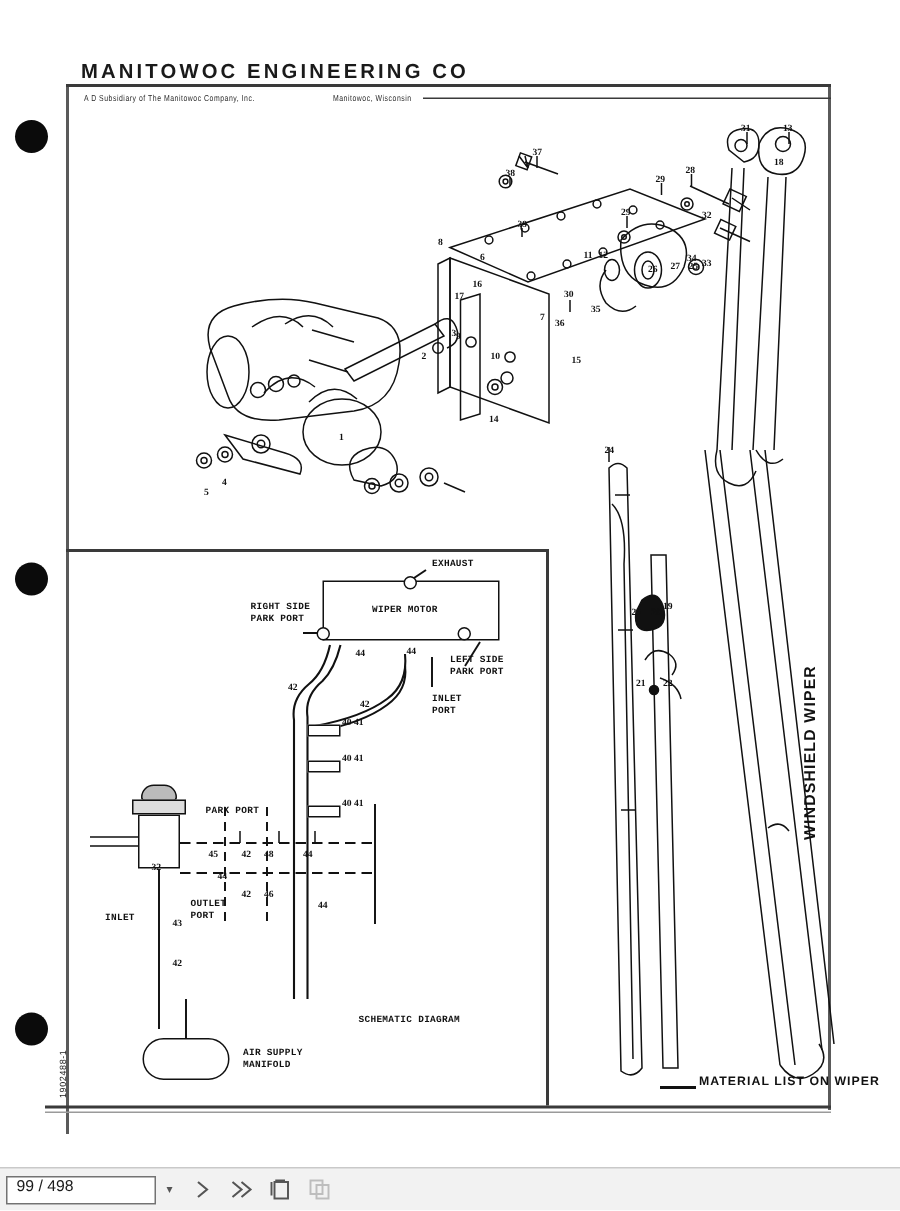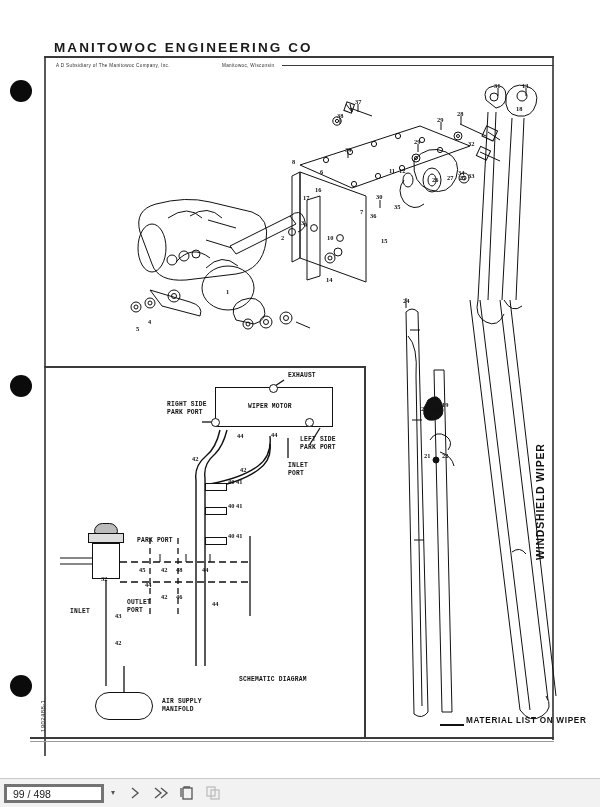--- a/index.html
+++ b/index.html
@@ -121,23 +121,23 @@
     border: 1.6px solid #111; border-radius: 14px; background: #fff;
   }
 
   
   #toolbar {
     position: absolute; left: 0; top: 778px; width: 600px; height: 29px;
     background: #f2f2f2; border-top: 1px solid #c9c9c9;
     display: flex; align-items: center; gap: 0px; padding-left: 4px;
   }
   #page-indicator {
-    display: flex; align-items: flex-end;
+    display: flex; align-items: flex-start;
     height: 19px; min-width: 100px; padding: 0 6px;
-    border: 3px solid #737373; background: #fff;
+    border: 1px solid #737373; background: #fff;
     font-size: 10.5px; color: #1a1a1a;
   }
   .tb-btn {
     display: flex; align-items: center; justify-content: center;
     width: 26px; height: 22px; background: transparent;
     border: none; cursor: pointer; color: #4a4a4a;
   }
   .tb-btn.caret { width: 18px; color: #555; }
   .tb-btn svg { display: block; }
 </style>

